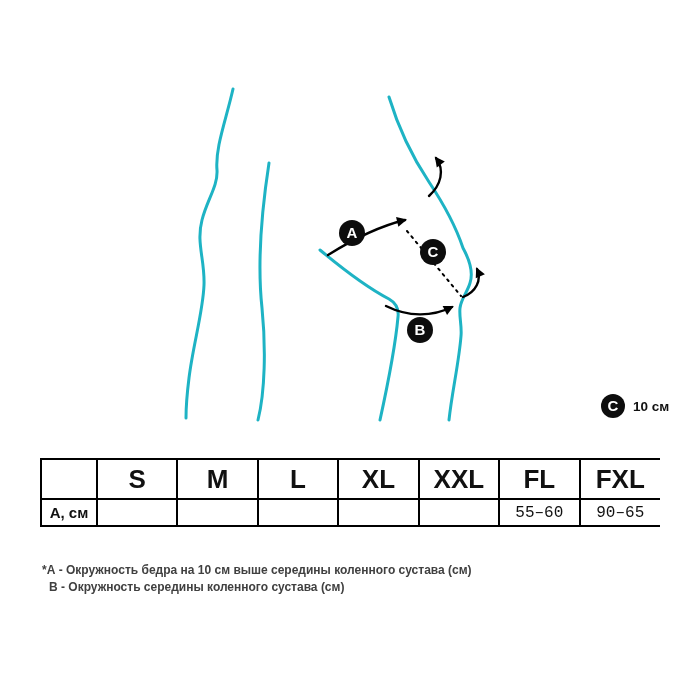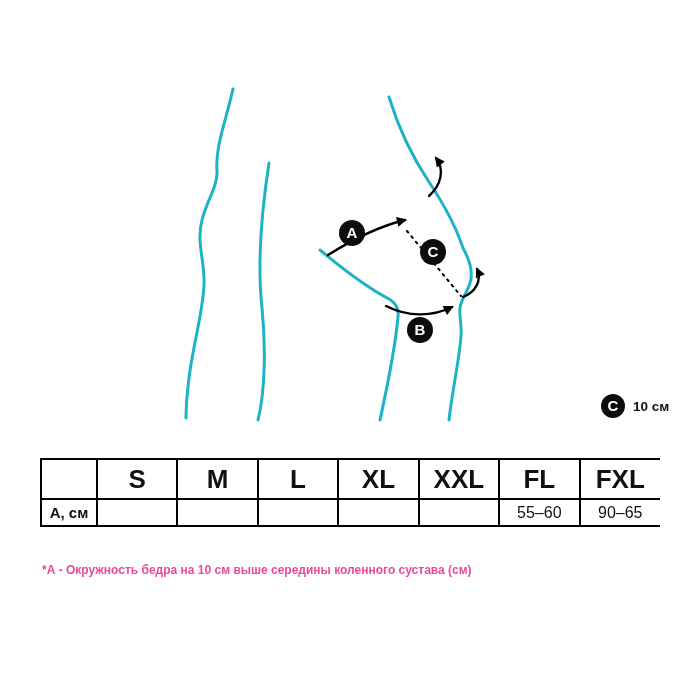--- a/index.html
+++ b/index.html
@@ -37,32 +37,32 @@
     border: 2px solid #000;
     text-align: center;
     vertical-align: middle;
     padding: 0;
     overflow: hidden;
     white-space: nowrap;
   }
   table.size-table col.label-col { width: 56px; }
   thead th { font-size: 26px; font-weight: bold; height: 38px; }
   tbody tr { height: 27px; margin-top: 21px; }
-  tbody td { font-size: 16px; font-weight: normal; }
+  tbody td { font-size: 16px; font-weight: normal; font-family: Liberation Mono, monospace; }
   th.row-label {
     font-size: 15px; font-weight: bold; text-align: left; padding-left: 4px;
   }
   th.corner { border-top: none; border-left: none; }
   th.row-label { border-left: none; }
   .edge-right { border-right: none !important; }
 
   
   .footnotes {
     position: absolute; top: 562px; left: 42px; width: 600px;
-    font-size: 12px; font-weight: bold; line-height: 1.45; color: #ec4899;
+    font-size: 12px; font-weight: bold; line-height: 1.45; color: #404040;
   }
   .footnote-line { margin: 0; }
   .footnote-line.indented { padding-left: 7px; }
 </style>
 </head>
 <body>
 
 <div class="stage">
 
   <svg class="diagram-svg" width="700" height="460" viewBox="0 0 700 460">
@@ -137,15 +137,16 @@
           <td></td>
           <td>55–60</td>
           <td class="edge-right">90–65</td>
         </tr>
       </tbody>
     </table>
   </div>
 
   <div class="footnotes">
     <p class="footnote-line">*А - Окружность бедра на 10 см выше середины коленного сустава (см)</p>
+    <p class="footnote-line indented">В - Окружность середины коленного сустава (см)</p>
   </div>
 
 </div>
 
 </body></html>

